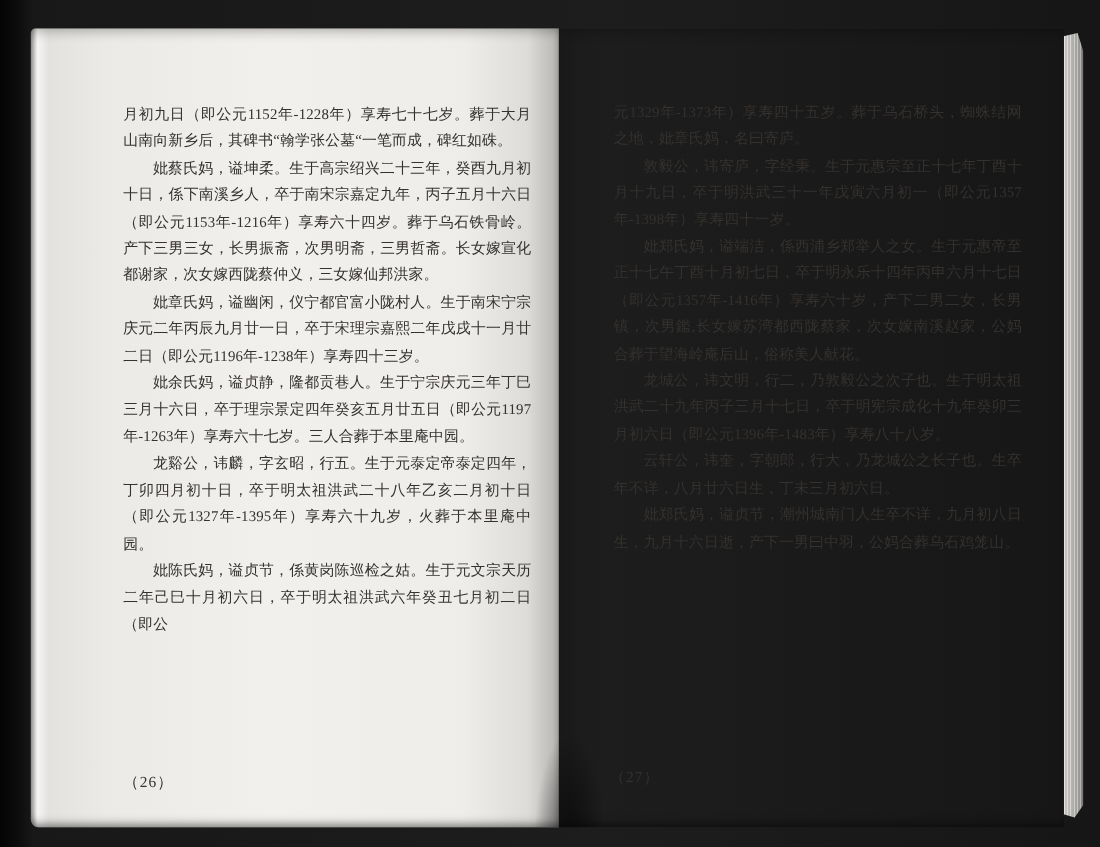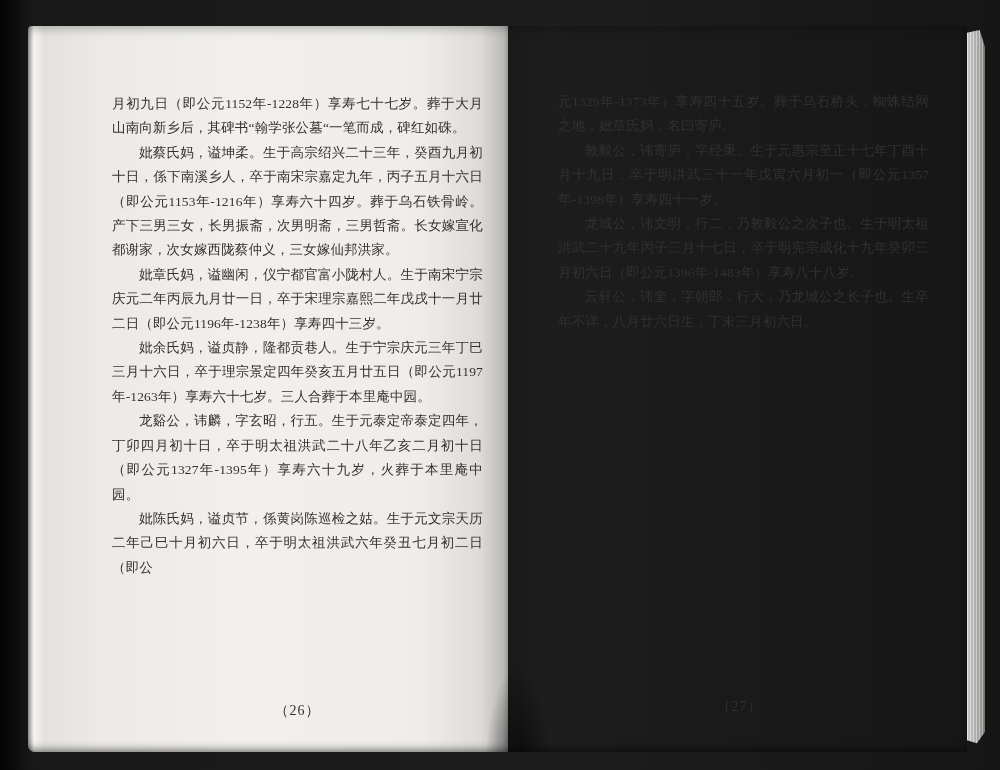--- a/index.html
+++ b/index.html
@@ -64,21 +64,21 @@
     margin:0;
     font-size:13.5px;
     line-height:24.4px;
     letter-spacing:0.15px;
     text-align:justify;
     text-justify:inter-ideograph;
   }
   .para.indent{text-indent:2em;}
   .page-number{
     position:absolute;width:371px;
-    text-align:center;
+    text-align:left;
     font-size:14px;letter-spacing:1px;
     color:var(--ink,#34312e);
   }
   .page-left .page-number{left:84px;top:676px;}
   .page-right .page-number{left:46px;top:672px;}
 </style>
 </head>
 <body>
 
 <div class="scene">
@@ -93,22 +93,24 @@
           <p class="para indent">龙谿公，讳麟，字玄昭，行五。生于元泰定帝泰定四年，丁卯四月初十日，卒于明太祖洪武二十八年乙亥二月初十日（即公元1327年-1395年）享寿六十九岁，火葬于本里庵中园。</p>
           <p class="para indent">妣陈氏妈，谥贞节，係黄岗陈巡检之姑。生于元文宗天历二年己巳十月初六日，卒于明太祖洪武六年癸丑七月初二日（即公</p>
         </div>
       <div class="page-number">（26）</div>
     </div>
 
     <div class="page page-right">
       <div class="page-text">
           <p class="para">元1329年-1373年）享寿四十五岁。葬于乌石桥头，蜘蛛结网之地，妣章氏妈，名曰寄庐。</p>
           <p class="para indent">敦毅公，讳寄庐，字经秉。生于元惠宗至正十七年丁酉十月十九日，卒于明洪武三十一年戊寅六月初一（即公元1357年-1398年）享寿四十一岁。</p>
+          <p class="para indent">妣郑氏妈，谥端洁，係西浦乡郑举人之女。生于元惠帝至正十七午丁酉十月初七日，卒于明永乐十四年丙申六月十七日（即公元1357年-1416年）享寿六十岁，产下二男二女，长男镇，次男鑑,长女嫁苏湾都西陇蔡家，次女嫁南溪赵家，公妈合葬于望海岭庵后山，俗称美人献花。</p>
           <p class="para indent">龙城公，讳文明，行二，乃敦毅公之次子也。生于明太祖洪武二十九年丙子三月十七日，卒于明宪宗成化十九年癸卯三月初六日（即公元1396年-1483年）享寿八十八岁。</p>
           <p class="para indent">云轩公，讳奎，字朝郎，行大，乃龙城公之长子也。生卒年不详，八月廿六日生，丁未三月初六日。</p>
+          <p class="para indent">妣郑氏妈，谥贞节，潮州城南门人生卒不详，九月初八日生，九月十六日逝，产下一男曰中羽，公妈合葬乌石鸡笼山。</p>
         </div>
       <div class="page-number">（27）</div>
     </div>
 
     <div class="page-edges"></div>
     <div class="gutter"></div>
 
   </div>
 </div>
 

